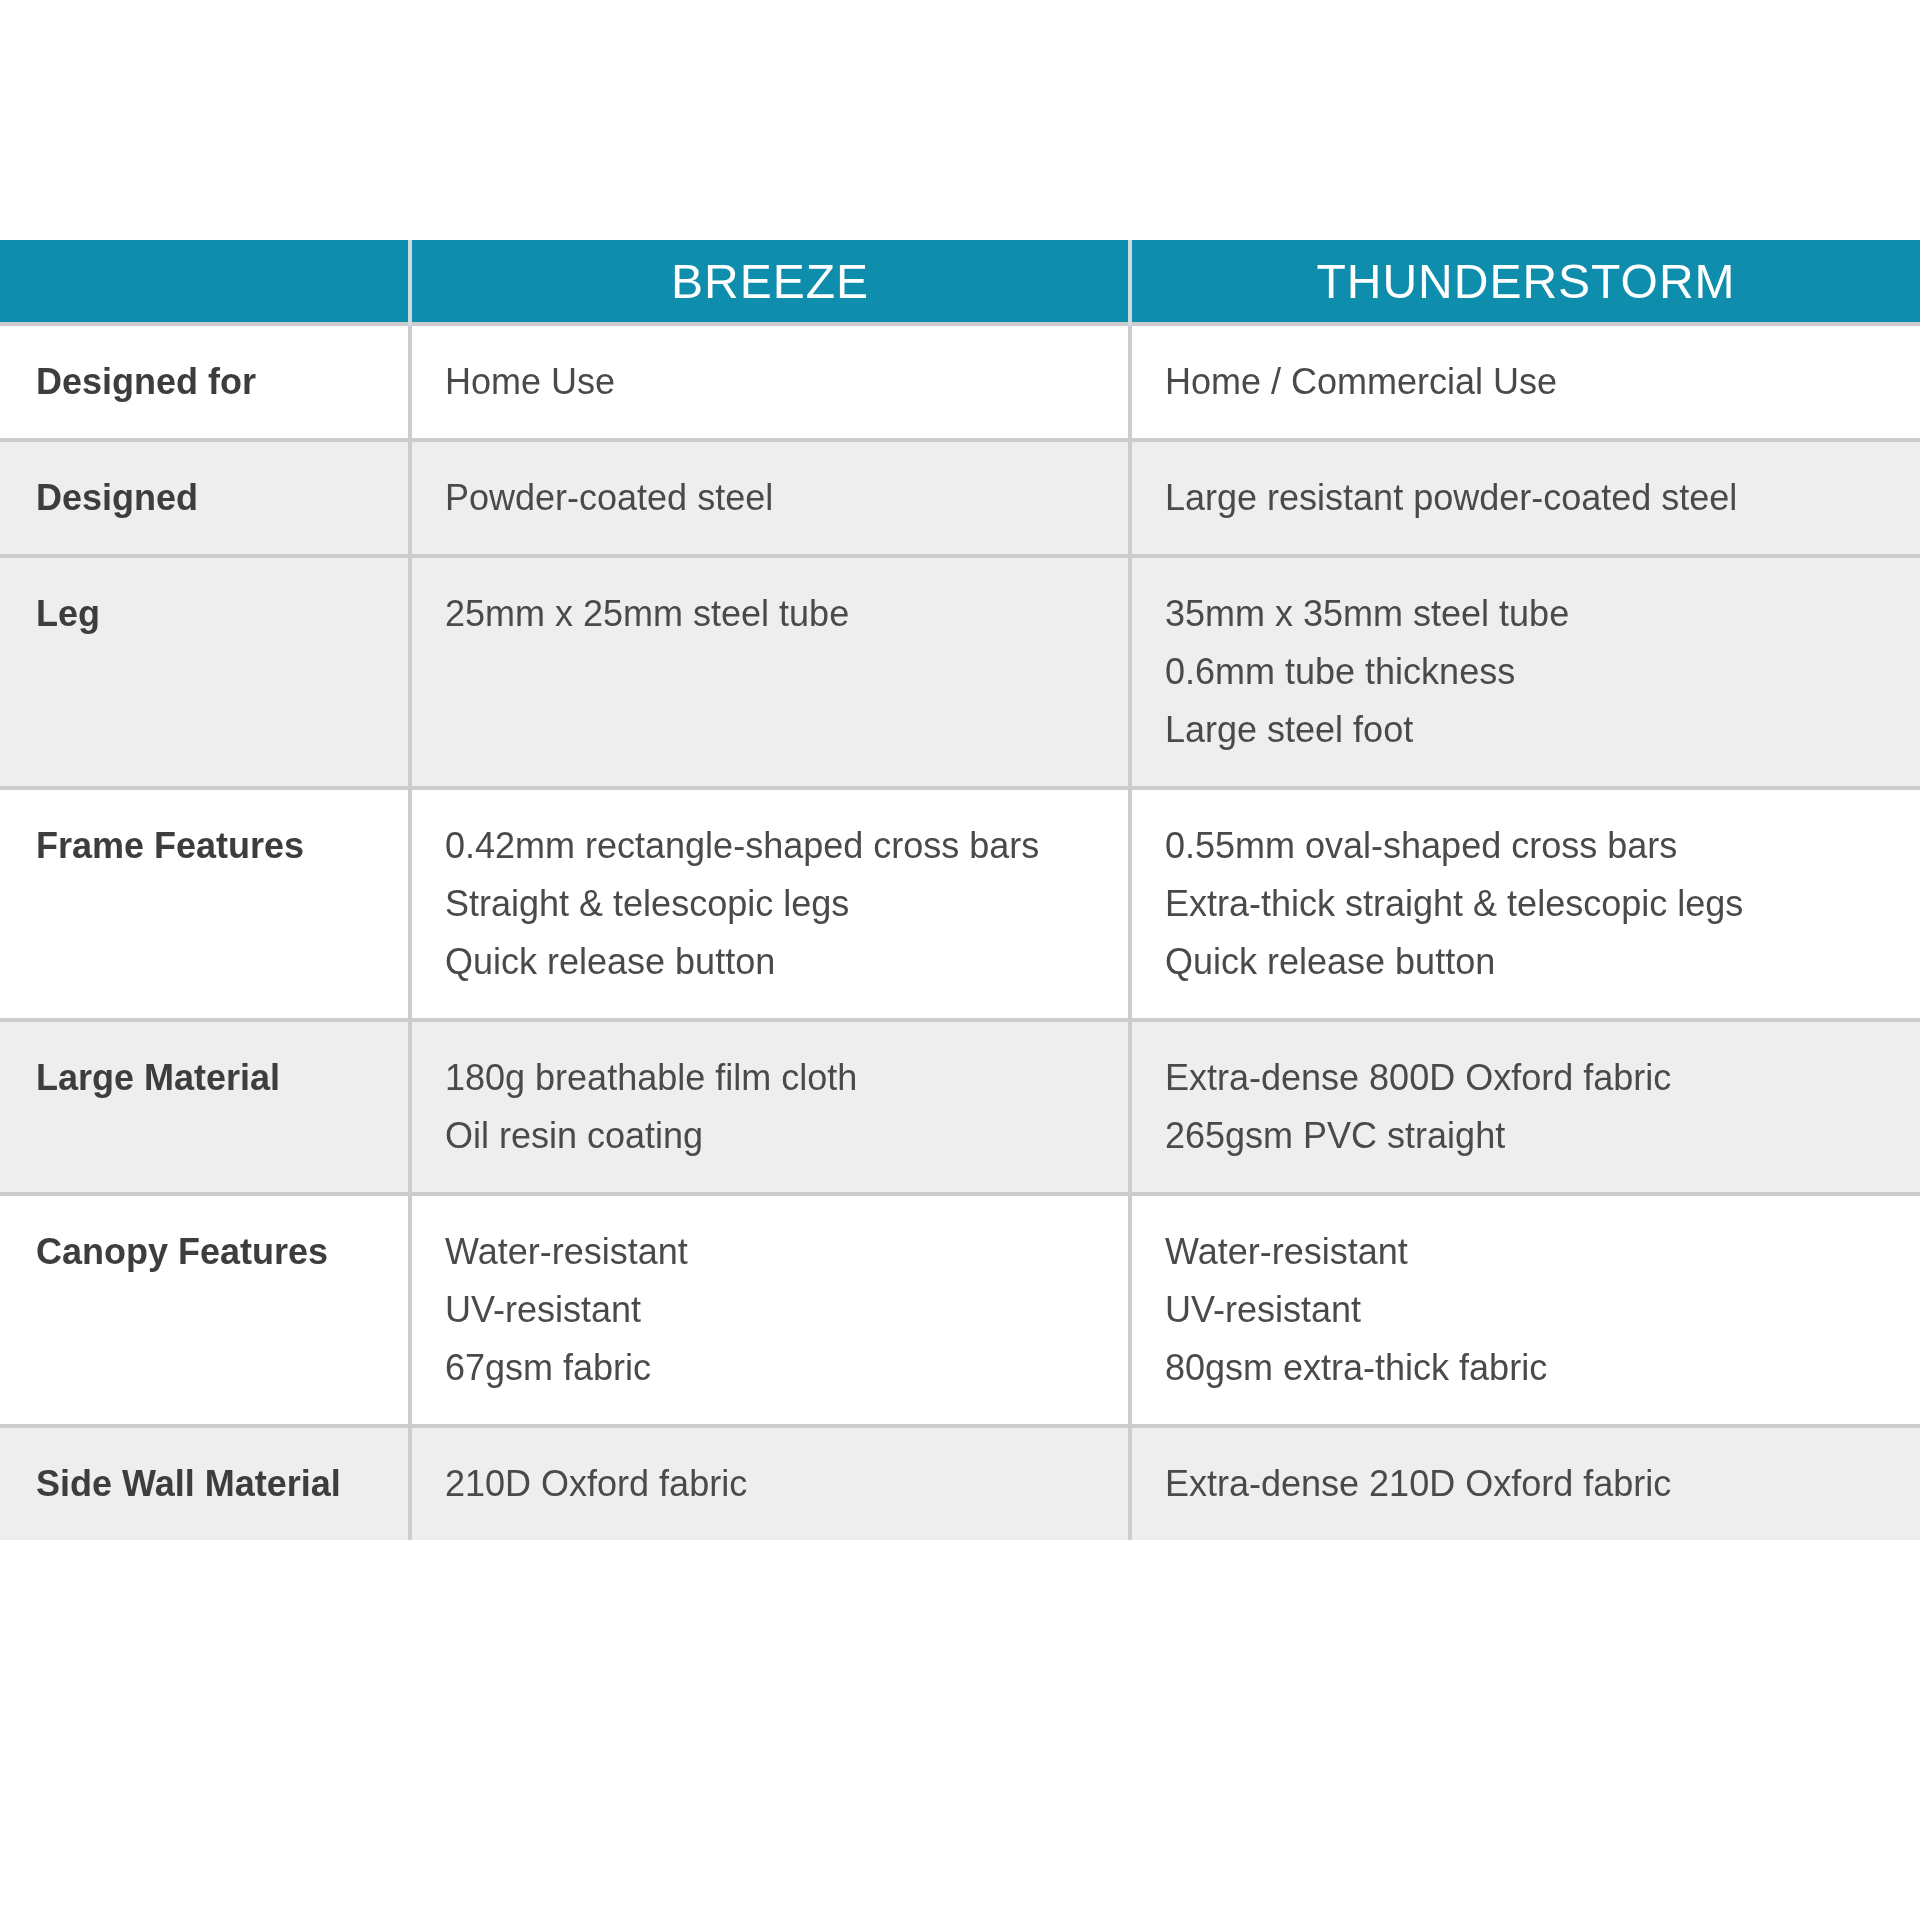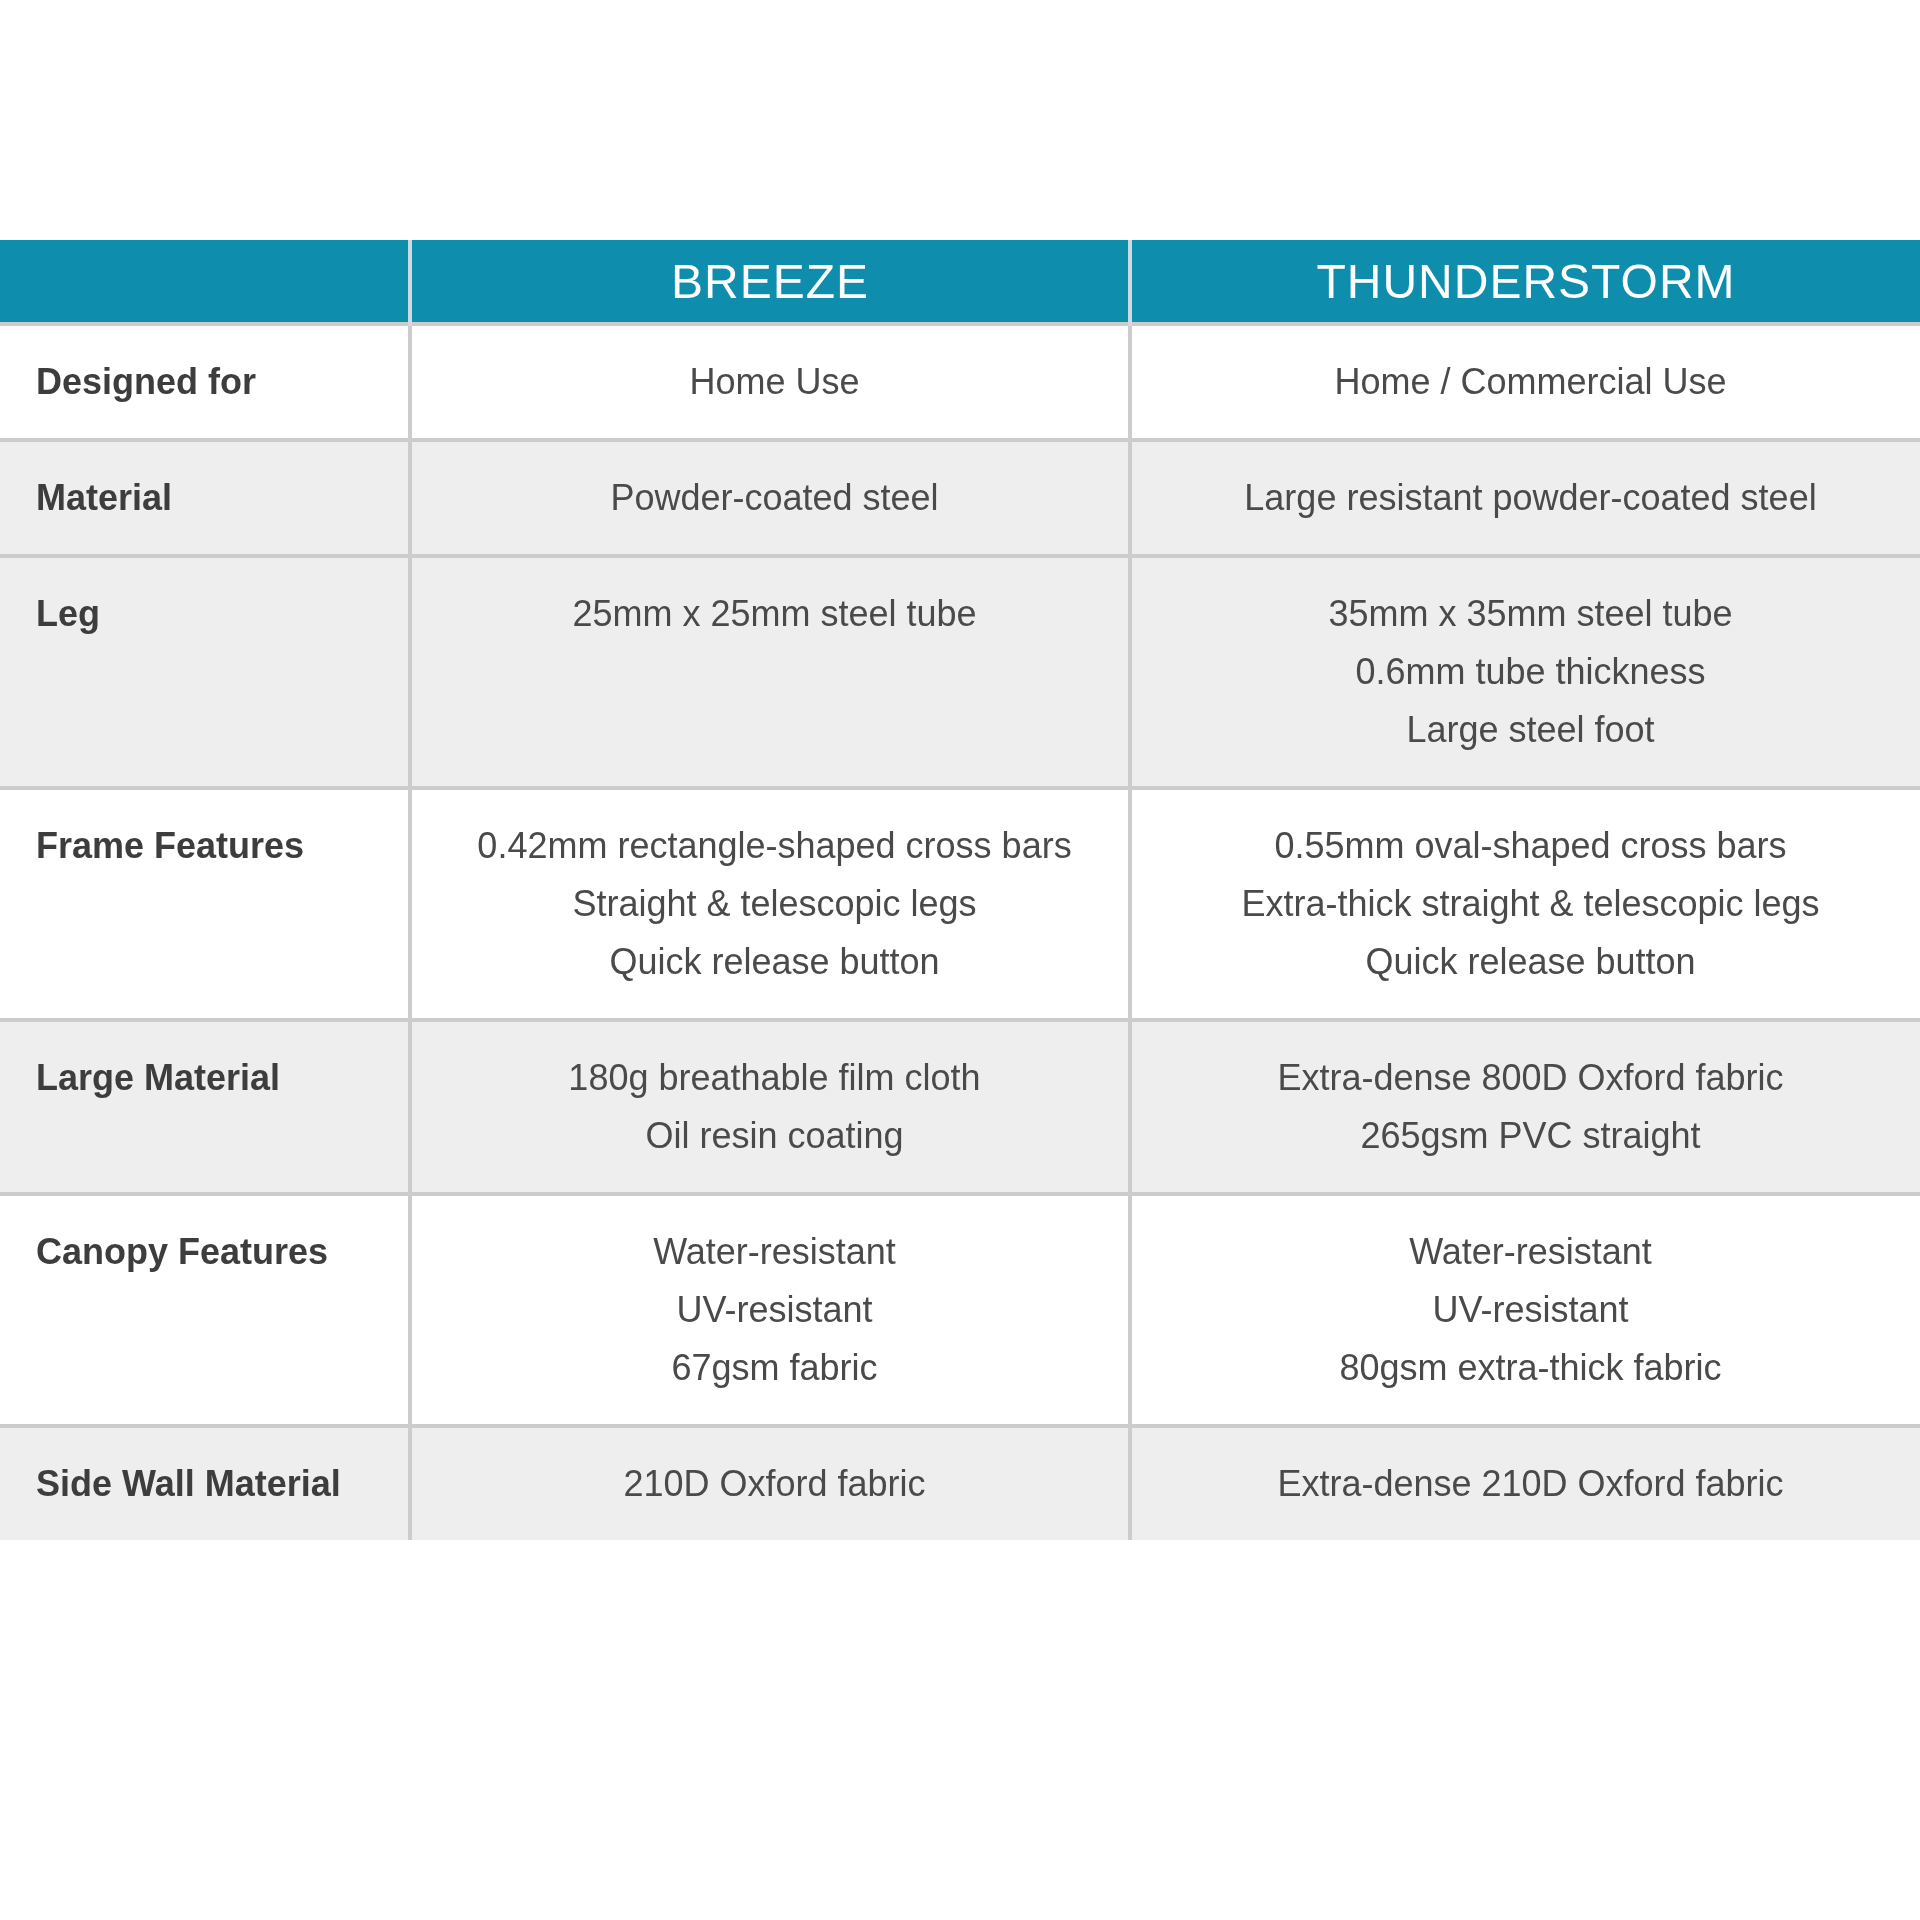--- a/index.html
+++ b/index.html
@@ -35,21 +35,21 @@
   .spec-table th + th { border-left: 4px solid #ccdbdf; }
 
   .spec-table td {
     vertical-align: top;
     padding: 27px 24px 27px 33px;
     font-size: 36px;
     line-height: 58px;
     color: var(--value-fg);
     border-top: 4px solid var(--border);
   }
-  .spec-table td + td { border-left: 4px solid var(--border); text-align: center; }
+  .spec-table td + td { border-left: 4px solid var(--border); }
 
   .spec-table tr.alt td { background: var(--alt-bg); }
   .spec-table tr.plain td { background: #ffffff; margin-left: 24px; }
 
   td.label-cell {
     font-weight: 700;
     color: var(--label-fg);
     padding-left: 36px;
   }
   .spec-line { display: block; }
@@ -75,21 +75,21 @@
         <tr class="plain">
           <td class="label-cell">Designed for</td>
           <td>
             <span class="spec-line">Home Use</span>
           </td>
           <td>
             <span class="spec-line">Home / Commercial Use</span>
           </td>
         </tr>
         <tr class="alt">
-          <td class="label-cell">Material</td>
+          <td class="label-cell">Designed</td>
           <td>
             <span class="spec-line">Powder-coated steel</span>
           </td>
           <td>
             <span class="spec-line">Large resistant powder-coated steel</span>
           </td>
         </tr>
         <tr class="alt">
           <td class="label-cell">Leg</td>
           <td>

